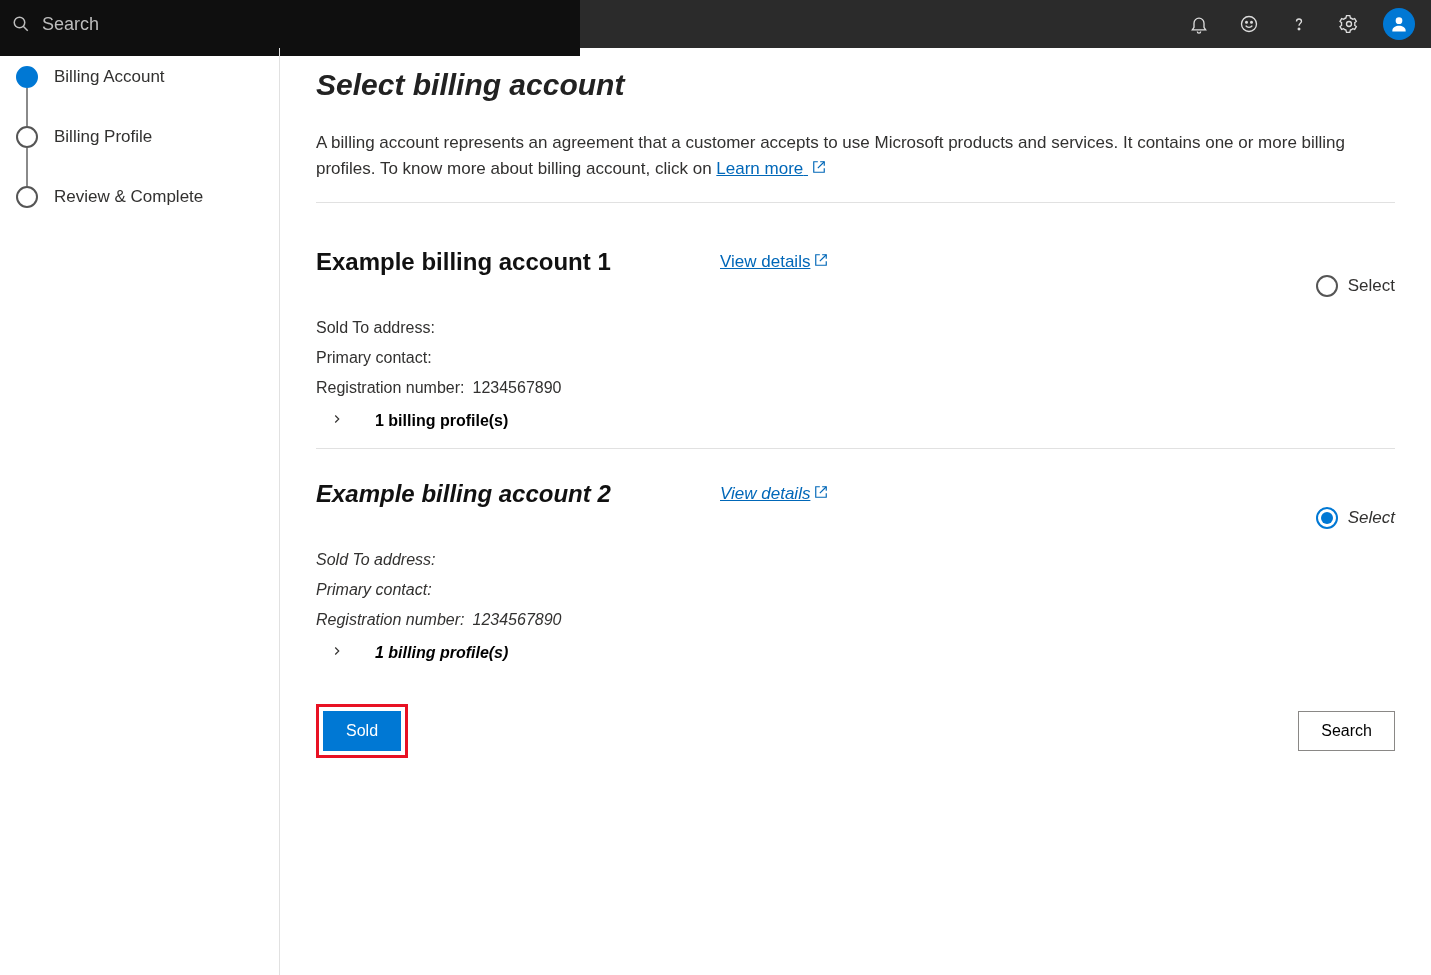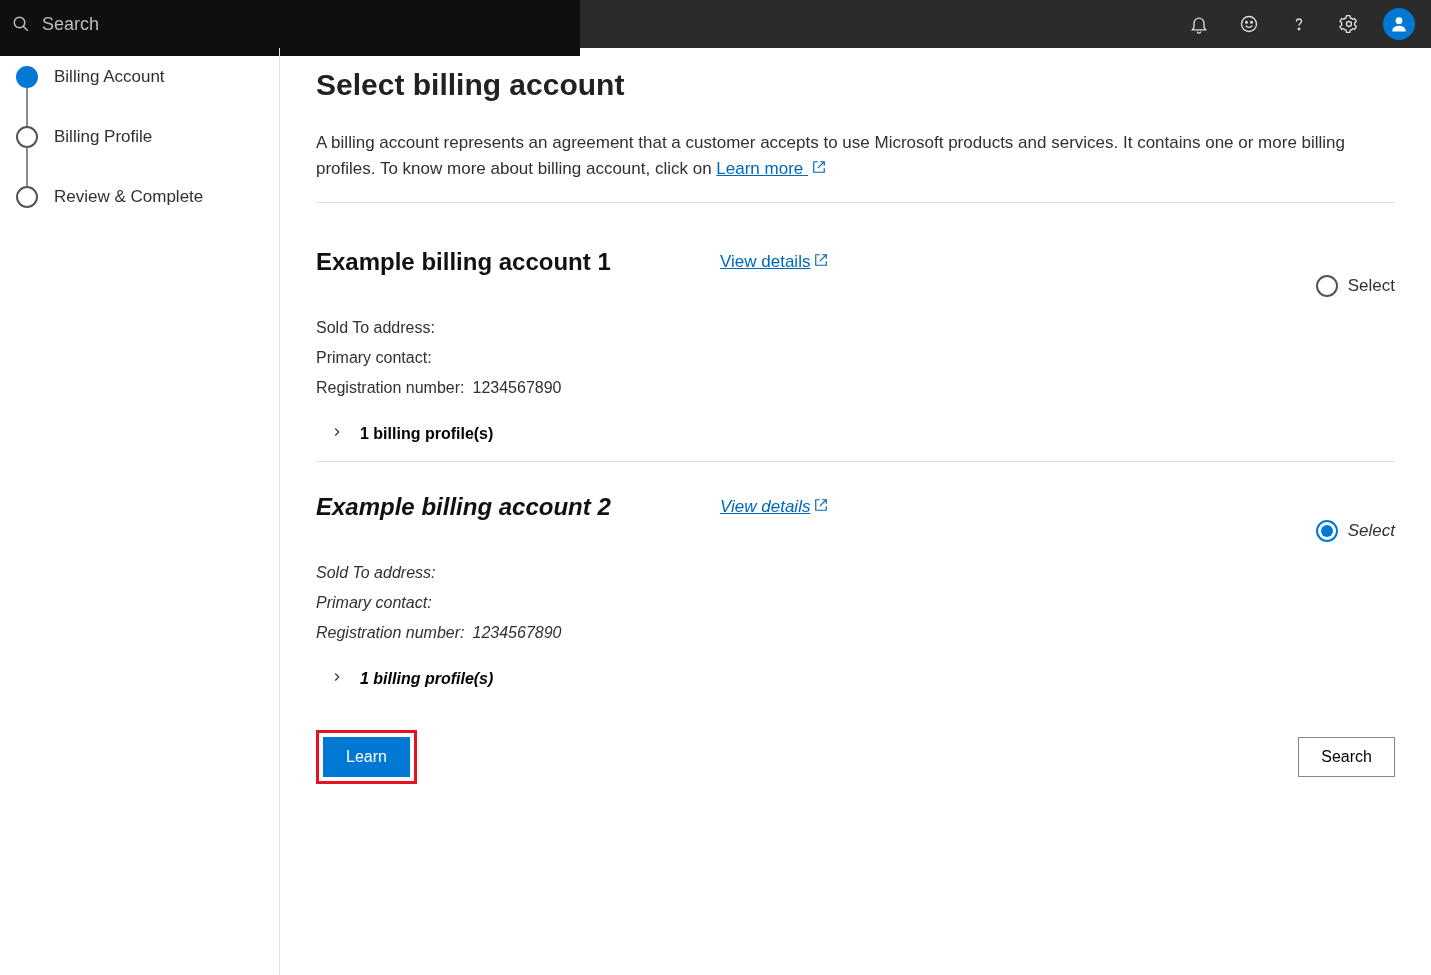--- a/index.html
+++ b/index.html
@@ -100,20 +100,21 @@
   .main {
     flex: 1;
     padding: 20px 36px 24px 36px;
     overflow-y: auto;
   }
   .page-title {
     font-size: 30px;
     font-weight: 600;
     color: #222;
     margin-bottom: 28px;
+    font-style: italic;
   }
   .page-desc {
     font-size: 17px;
     color: #323130;
     line-height: 1.5;
     padding-bottom: 20px;
     border-bottom: 1px solid #e1e1e1;
     margin-bottom: 14px;
   }
   .link { color: #0067b8; text-decoration: underline; cursor: pointer; }
@@ -155,21 +156,21 @@
   .radio.selected { border-color: #0078d4; }
   .radio-dot {
     width: 12px; height: 12px; border-radius:50%; background:#0078d4; display:none;
   }
   .radio.selected .radio-dot { display:block; }
   .select-label { font-size: 17px; color: #323130; }
 
   .field-row { display:flex; gap: 8px; margin-bottom: 12px; font-size: 16px; }
   .field-label { color:#323130; font-weight:400; }
   .field-value { color:#323130; }
-  .profiles-row { display:flex; align-items:center; gap: 16px; margin-top: 28px; padding-left: 14px; cursor:pointer;}
+  .profiles-row { display:flex; align-items:center; gap: 31px; margin-top: 15px; padding-left: 14px; cursor:pointer;}
   .profiles-text { font-weight:600; font-size:16px; }
 
   .footer {
     display:flex; justify-content: space-between; align-items:center;
     margin-top: 24px;
   }
   .btn {
     font-size: 16px;
     padding: 10px 22px;
     cursor: pointer;
@@ -351,18 +352,18 @@
           <svg width="14" height="14" viewBox="0 0 24 24" fill="none" stroke="#323130" stroke-width="2">
               <polyline points="9 6 15 12 9 18"></polyline>
             </svg>
         </span>
         <span class="profiles-text">1 billing profile(s)</span>
       </div>
     </div>
 
     <div class="footer">
       <span class="highlight-box">
-        <button class="btn btn-primary">Learn</button>
+        <button class="btn btn-primary">Sold</button>
       </span>
       <button class="btn">Search</button>
     </div>
   </div>
 </div>
 
 </body></html>

